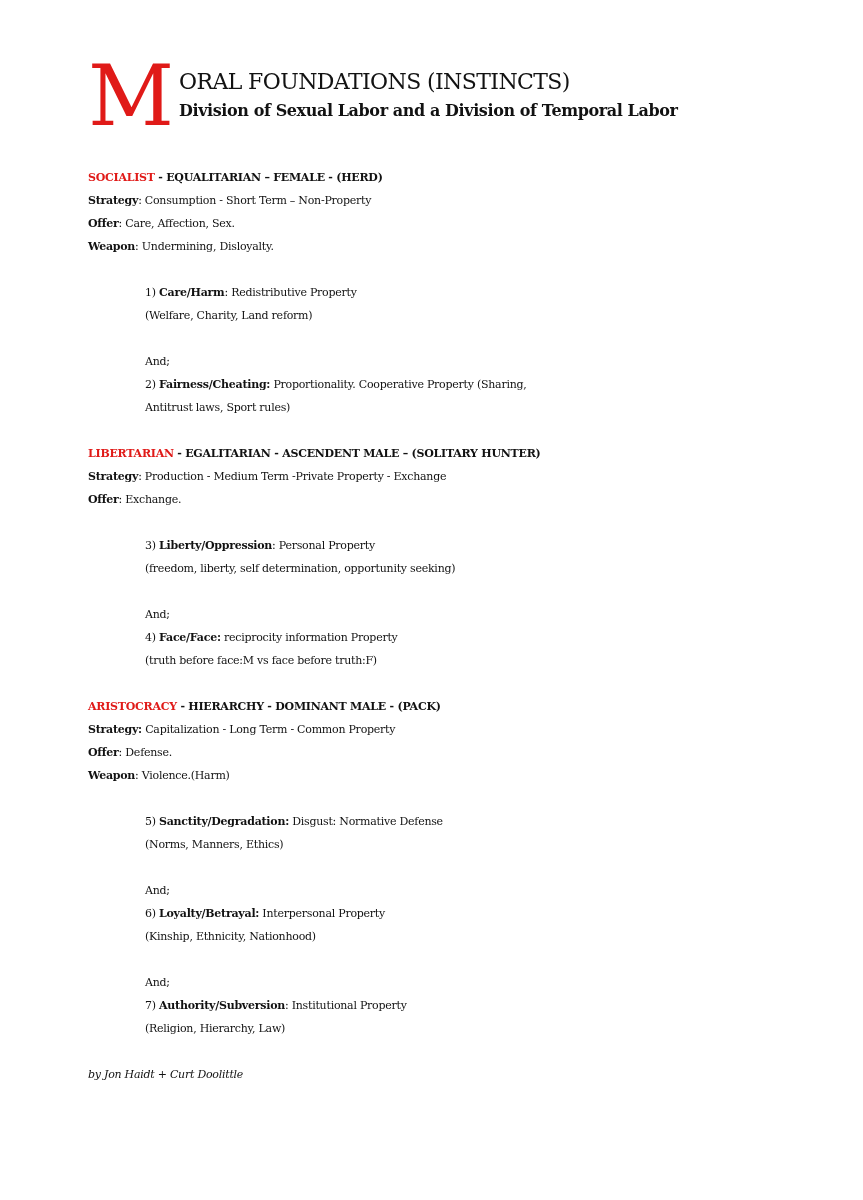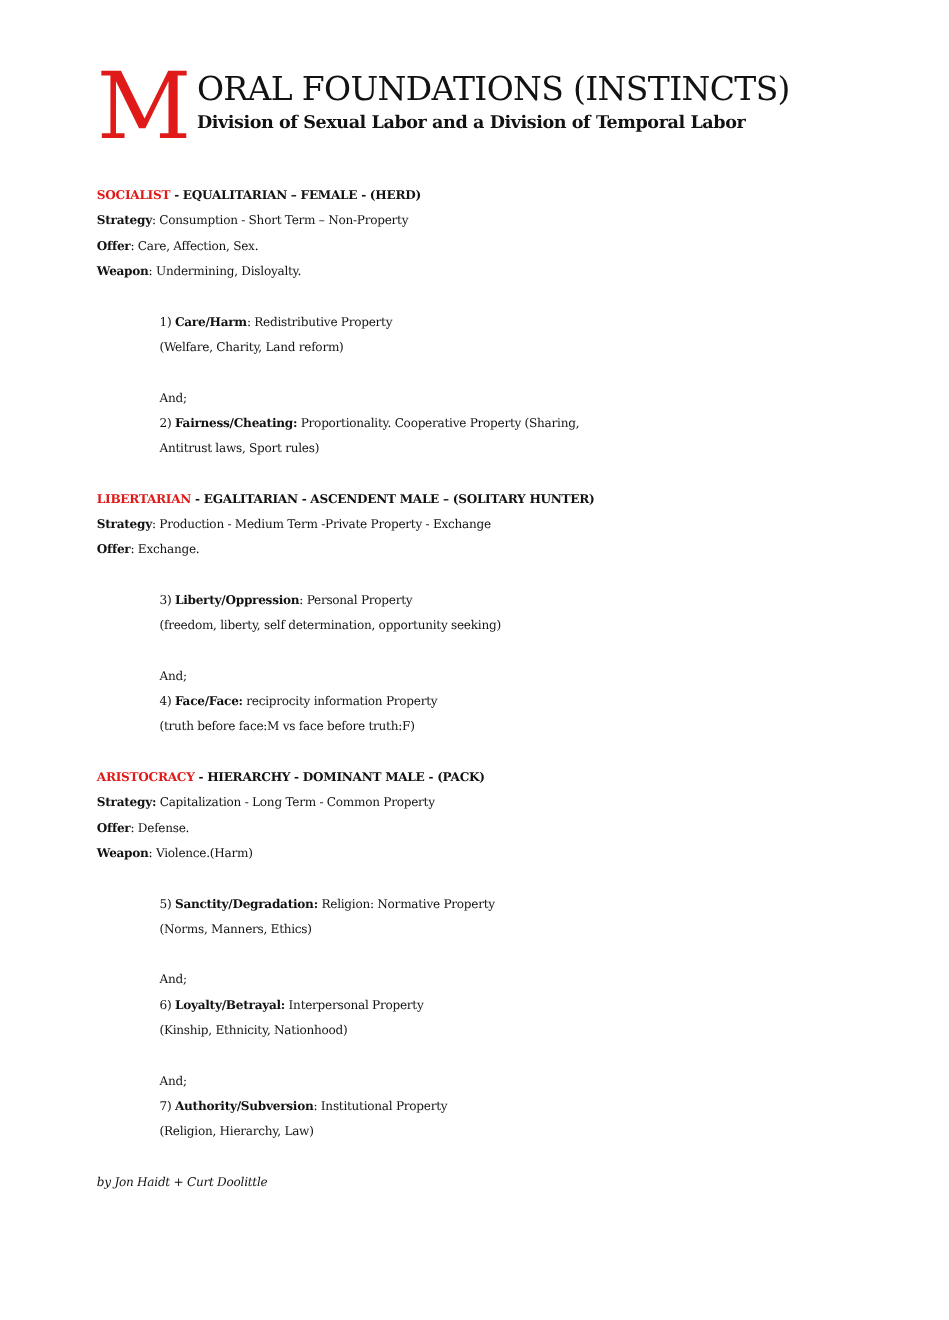--- a/index.html
+++ b/index.html
@@ -26,21 +26,21 @@
     line-height: 0.8;
     margin-top: 6px;
     margin-right: 7px;
     color: var(--accent, #e01a18);
     font-weight: 400;
     letter-spacing: -2px;
   }
   .title-block { padding-top: 9px; }
   .title {
     margin: 0;
-    font-size: 30px;
+    font-size: 22px;
     font-weight: 400;
     line-height: 32px;
     letter-spacing: -0.6px;
     white-space: pre;
   }
   .subtitle {
     margin: 0;
     font-size: 16px;
     font-weight: 700;
     line-height: 26px;
@@ -119,21 +119,21 @@
       </div>
     </section>
 
     <section class="section">
       <p class="line section-heading"><span class="hl">ARISTOCRACY</span><span> - HIERARCHY - DOMINANT MALE - (PACK)</span></p>
       <p class="line"><b>Strategy:</b><span> Capitalization - Long Term - Common Property</span></p>
       <p class="line"><b>Offer</b><span>: Defense.</span></p>
       <p class="line"><b>Weapon</b><span>: Violence.(Harm)</span></p>
 
       <div class="group">
-        <p class="line"><span>5) </span><b>Sanctity/Degradation:</b><span> Religion: Normative Property</span></p>
+        <p class="line"><span>5) </span><b>Sanctity/Degradation:</b><span> Disgust: Normative Defense</span></p>
         <p class="line">(Norms, Manners, Ethics)</p>
       </div>
 
       <div class="group">
         <p class="line">And;</p>
         <p class="line"><span>6) </span><b>Loyalty/Betrayal:</b><span> Interpersonal Property</span></p>
         <p class="line">(Kinship, Ethnicity, Nationhood)</p>
       </div>
 
       <div class="group">

